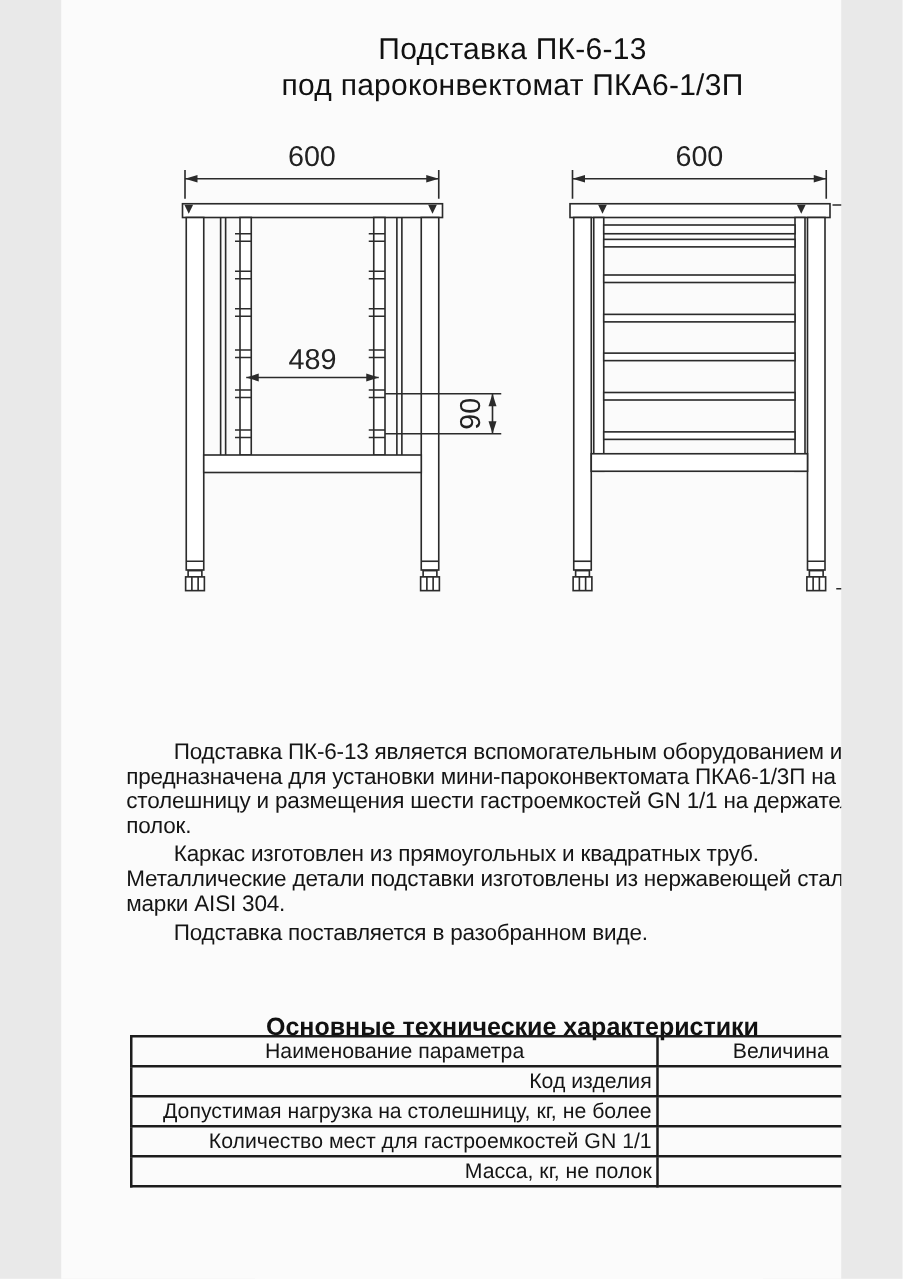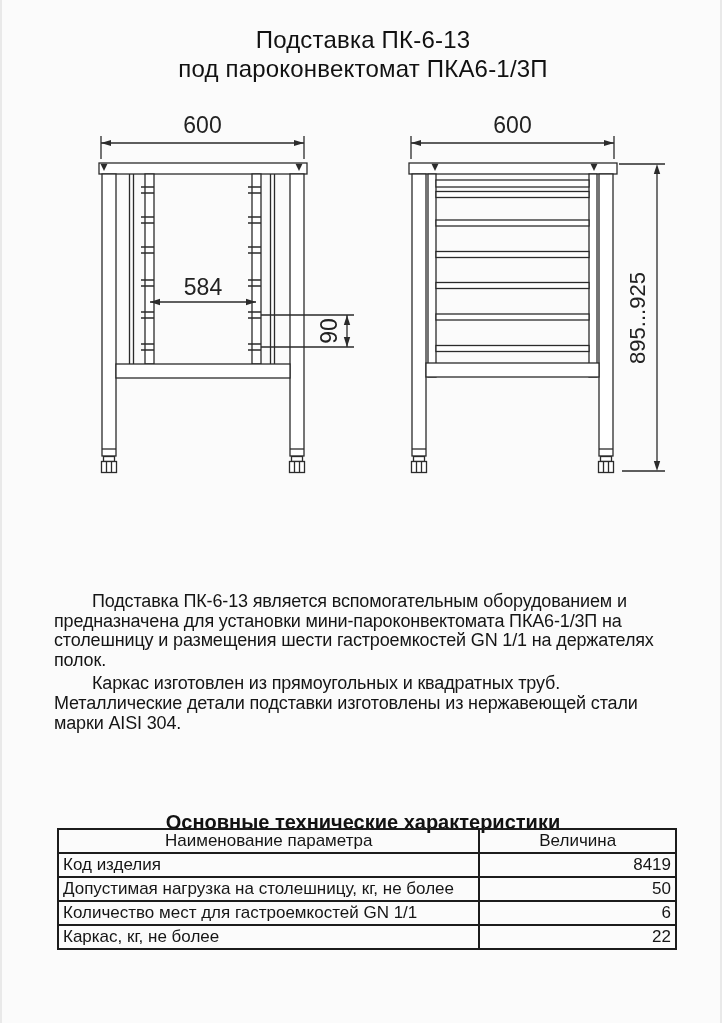--- a/index.html
+++ b/index.html
@@ -1,18 +1,18 @@
 <!DOCTYPE html>
 <html><head>
 <meta charset="utf-8">
 <style>
   html,body{margin:0;padding:0;}
   body{background:#e9e9e9;font-family:"Liberation Sans",sans-serif;}
   .page{
-    position:relative;width:718px;height:1023px;background:#fbfbfb;
+    position:relative;width:624px;height:1023px;background:#fbfbfb;
     margin:0 auto;overflow:hidden;color:#1a1a1a;
   }
   .title{
     position:absolute;top:25px;left:0;width:722px;text-align:center;
     font-size:24px;line-height:29px;color:#111;letter-spacing:0.2px;
   }
   .drawing-svg{position:absolute;top:0;left:0;}
   .dim-label{
     position:absolute;text-align:center;font-size:23px;color:#222;
     line-height:26px;white-space:nowrap;
@@ -32,21 +32,21 @@
     border-collapse:collapse;table-layout:fixed;
     font-size:17px;color:#151515;
   }
   table.specs td,table.specs th{
     border:2px solid #1c1c1c;height:22px;padding:0 4px;
     font-weight:normal;overflow:hidden;white-space:nowrap;
   }
   .col-name{width:420px;}
   .col-value{width:196px;}
   th.cell-name,th.cell-value{text-align:center;}
-  td.cell-name{text-align:left;padding-left:6px;}
+  td.cell-name{text-align:right;padding-left:6px;}
   td.cell-value{text-align:right;}
 </style>
 </head>
 <body>
 
 <div class="page">
 
   <div class="title">
     <div>Подставка ПК-6-13</div>
     <div>под пароконвектомат ПКА6-1/3П</div>
@@ -152,27 +152,28 @@
       <g>
         <path d="M617 164H663M620 471H663M655 168.5V466.5"></path>
         <polygon points="655,164 651.8,174 658.2,174" fill="#2b2b2b" stroke="none"></polygon>
         <polygon points="655,471 651.8,461 658.2,461" fill="#2b2b2b" stroke="none"></polygon>
       </g>
     </g>
   </svg>
 
   <span class="dim-label" style="left:160px;top:112px;width:81px;">600</span>
   <span class="dim-label" style="left:470px;top:112px;width:81px;">600</span>
-  <span class="dim-label" style="left:160px;top:274px;width:82px;">584</span>
+  <span class="dim-label" style="left:160px;top:274px;width:82px;">489</span>
   <span class="dim-label rot" style="left:297px;top:318px;width:60px;height:26px;">90</span>
   <span class="dim-label rot" style="left:571px;top:305px;width:130px;height:26px;font-size:22px;">895...925</span>
 
   <div class="description">
     <p>Подставка ПК-6-13 является вспомогательным оборудованием и предназначена для установки мини-пароконвектомата ПКА6-1/3П на столешницу и размещения шести гастроемкостей GN 1/1 на держателях полок.</p>
     <p>Каркас изготовлен из прямоугольных и квадратных труб. Металлические детали подставки изготовлены из нержавеющей стали марки AISI 304.</p>
+    <p>Подставка поставляется в разобранном виде.</p>
   </div>
 
   <div class="spec-heading">Основные технические характеристики</div>
 
   <table class="specs">
     <colgroup>
         <col class="col-name">
         <col class="col-value">
       </colgroup>
     <tbody>
@@ -186,19 +187,19 @@
       </tr>
       <tr>
         <td class="cell-name">Допустимая нагрузка на столешницу, кг, не более</td>
         <td class="cell-value">50</td>
       </tr>
       <tr>
         <td class="cell-name">Количество мест для гастроемкостей GN 1/1</td>
         <td class="cell-value">6</td>
       </tr>
       <tr>
-        <td class="cell-name">Каркас, кг, не более</td>
+        <td class="cell-name">Масса, кг, не полок</td>
         <td class="cell-value">22</td>
       </tr>
     </tbody>
   </table>
 
 </div>
 
 </body></html>

